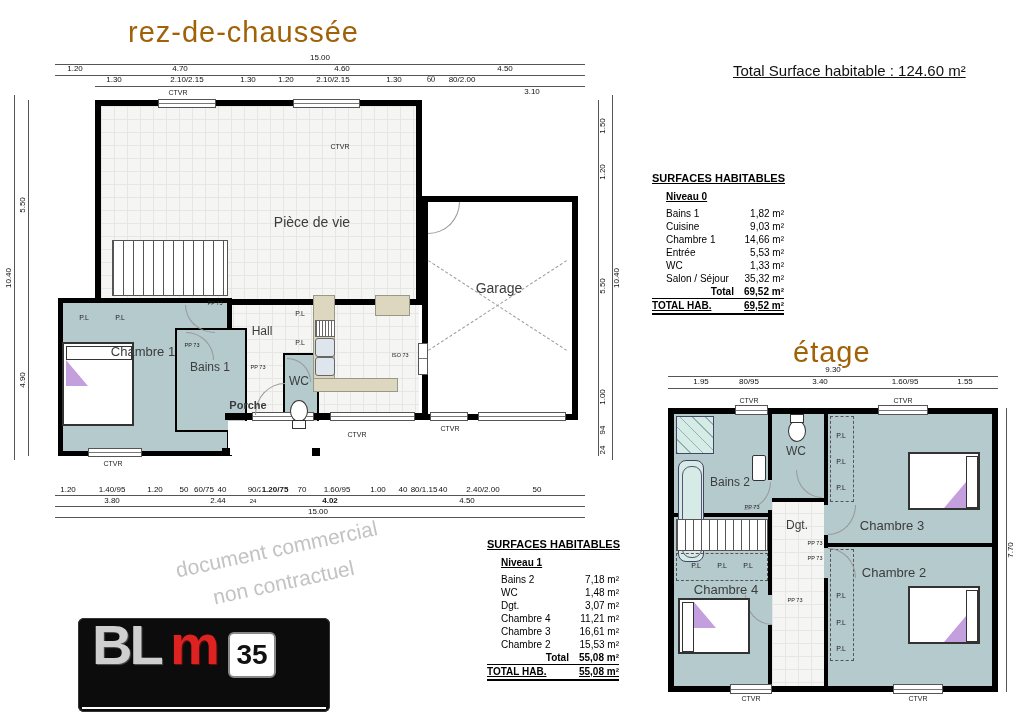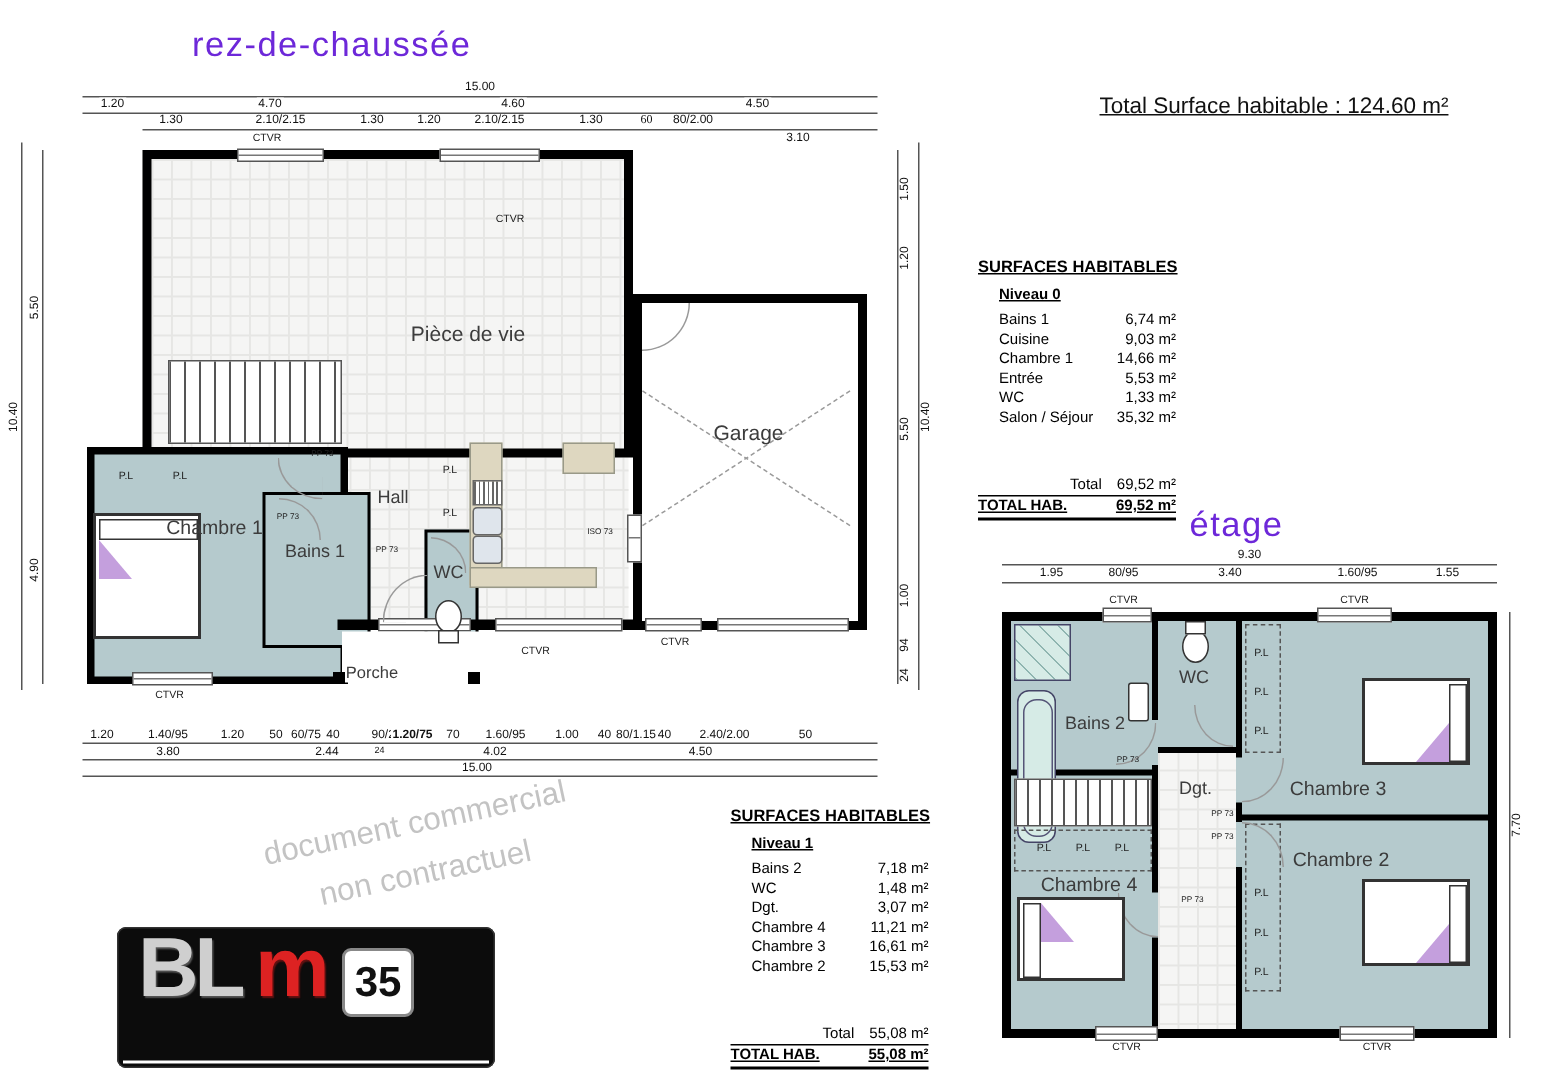--- a/index.html
+++ b/index.html
@@ -1,21 +1,21 @@
 <!DOCTYPE html>
 <html><head>
 <meta charset="utf-8">
 <style>
   html,body{margin:0;padding:0;background:#fff;}
   .page{position:relative;width:1027px;height:727px;background:#fff;overflow:hidden;
         font-family:"Liberation Sans", sans-serif;color:#222;}
   .layer{position:absolute;inset:0;}
   .abs{position:absolute;}
   
-  .plan-title{position:absolute;font-size:23px;color:#6d28d9;letter-spacing:1px;}
+  .plan-title{position:absolute;font-size:29px;color:#a16207;letter-spacing:1px;}
   .model-title{position:absolute;font-size:21px;font-weight:bold;color:#c40000;}
   .total-surface{position:absolute;font-size:15px;color:#111;text-decoration:underline;}
   
   .room{position:absolute;box-sizing:border-box;}
   .tile{background-color:#f5f5f4;
         background-image:linear-gradient(#e6e6e4 1px,transparent 1px),
                          linear-gradient(90deg,#e6e6e4 1px,transparent 1px);
         background-size:13px 13px;}
   .blue{background:#b5cacd;}
   .wall{position:absolute;background:#000;}
@@ -43,21 +43,21 @@
   .fixture{position:absolute;background:#d6ebe6;border:1px solid #446;box-sizing:border-box;}
   .shower{background-image:repeating-linear-gradient(45deg,#8fb5b0 0 1px,transparent 1px 9px);}
   .toilet-bowl{position:absolute;width:16px;height:20px;border:1.5px solid #333;border-radius:50%;background:#fff;}
   .toilet-tank{position:absolute;width:12px;height:7px;border:1.5px solid #333;background:#fff;}
   .gline{position:absolute;border-top:1px dashed #9a9a9a;height:0;}
   
   .surf{position:absolute;width:132px;font-size:10px;color:#000;}
   .surf .hd{font-weight:bold;font-size:11px;text-decoration:underline;white-space:nowrap;}
   .surf .lvl{font-weight:bold;text-decoration:underline;margin:7px 0 5px 14px;}
   .surf .row{display:flex;justify-content:space-between;padding-left:14px;line-height:13px;}
-  .surf .trow{display:flex;justify-content:flex-end;gap:10px;font-weight:normal;line-height:13px;border-bottom:1px solid #000;margin-top:32px;}
+  .surf .trow{display:flex;justify-content:flex-end;gap:10px;font-weight:bold;line-height:13px;border-bottom:1px solid #000;}
   .surf .grow{display:flex;justify-content:space-between;font-weight:bold;line-height:14px;text-decoration:underline;border-bottom:2px solid #000;}
   
   .watermark{position:absolute;color:#c3c3c3;font-size:21px;text-align:center;transform:rotate(-12deg);line-height:1.6;white-space:nowrap;}
   
   .logo{position:absolute;background:#0c0c0c;border-radius:6px;box-shadow:0 0 0 1px #333 inset;}
   .logo .bl{position:absolute;font-size:56px;font-weight:bold;color:#cfcfcf;letter-spacing:-3px;text-shadow:1px 1px 1px #555;}
   .logo .m{position:absolute;font-size:56px;font-weight:bold;color:#d22;text-shadow:1px 1px 1px #611;}
   .logo .dept{position:absolute;background:#fff;border:2px solid #888;border-radius:6px;
               font-size:28px;font-weight:bold;color:#111;display:flex;align-items:center;justify-content:center;}
   .logo .tagline{position:absolute;color:#eee;font-size:17px;white-space:nowrap;}
@@ -154,21 +154,21 @@
 
     <div class="toilet-bowl" style="left:290px;top:400px;"></div>
     <div class="toilet-tank" style="left:292px;top:420px;"></div>
 
     <span class="rlabel" style="left:312px;top:214px;font-size:14px;">Pièce de vie</span>
     <span class="rlabel" style="left:499px;top:280px;font-size:14px;">Garage</span>
     <span class="rlabel" style="left:143px;top:344px;">Chambre 1</span>
     <span class="rlabel" style="left:210px;top:360px;font-size:12px;">Bains 1</span>
     <span class="rlabel" style="left:262px;top:324px;font-size:12px;">Hall</span>
     <span class="rlabel" style="left:299px;top:374px;font-size:12px;">WC</span>
-    <span class="rlabel" style="left:248px;top:443px;font-size:11px;">Porche</span>
+    <span class="rlabel" style="left:248px;top:399px;font-size:11px;font-weight:bold;">Porche</span>
 
     <span class="tag" style="left:84px;top:314px;">P.L</span>
     <span class="tag" style="left:120px;top:314px;">P.L</span>
     <span class="tag" style="left:300px;top:310px;">P.L</span>
     <span class="tag" style="left:300px;top:339px;">P.L</span>
     <span class="tag tiny" style="left:215px;top:300px;">PP 73</span>
     <span class="tag tiny" style="left:192px;top:342px;">PP 73</span>
     <span class="tag tiny" style="left:258px;top:364px;">PP 73</span>
     <span class="tag tiny" style="left:400px;top:352px;">ISO 73</span>
     <span class="tag" style="left:340px;top:143px;">CTVR</span>
@@ -191,31 +191,31 @@
     <span class="dim" style="left:337px;top:486px;">1.60/95</span>
     <span class="dim" style="left:378px;top:486px;">1.00</span>
     <span class="dim" style="left:403px;top:486px;">40</span>
     <span class="dim" style="left:424px;top:486px;">80/1.15</span>
     <span class="dim" style="left:443px;top:486px;">40</span>
     <span class="dim" style="left:483px;top:486px;">2.40/2.00</span>
     <span class="dim" style="left:537px;top:486px;">50</span>
     <span class="dim" style="left:112px;top:497px;">3.80</span>
     <span class="dim" style="left:218px;top:497px;">2.44</span>
     <span class="dim" style="left:253px;top:497px;font-size:6px;">24</span>
-    <span class="dim" style="left:330px;top:497px;">4.02</span>
+    <span class="dim" style="left:330px;top:497px;font-weight:bold;">4.02</span>
     <span class="dim" style="left:467px;top:497px;">4.50</span>
     <span class="dim" style="left:318px;top:508px;">15.00</span>
   </div>
 
   <div class="surf" style="left:652px;top:172px;">
     <div class="hd">SURFACES HABITABLES</div>
     <div class="lvl">Niveau 0</div>
     <div class="row">
         <span>Bains 1</span>
-        <span>6,74 m²</span>
+        <span>1,82 m²</span>
       </div>
     <div class="row">
         <span>Cuisine</span>
         <span>9,03 m²</span>
       </div>
     <div class="row">
         <span>Chambre 1</span>
         <span>14,66 m²</span>
       </div>
     <div class="row">

